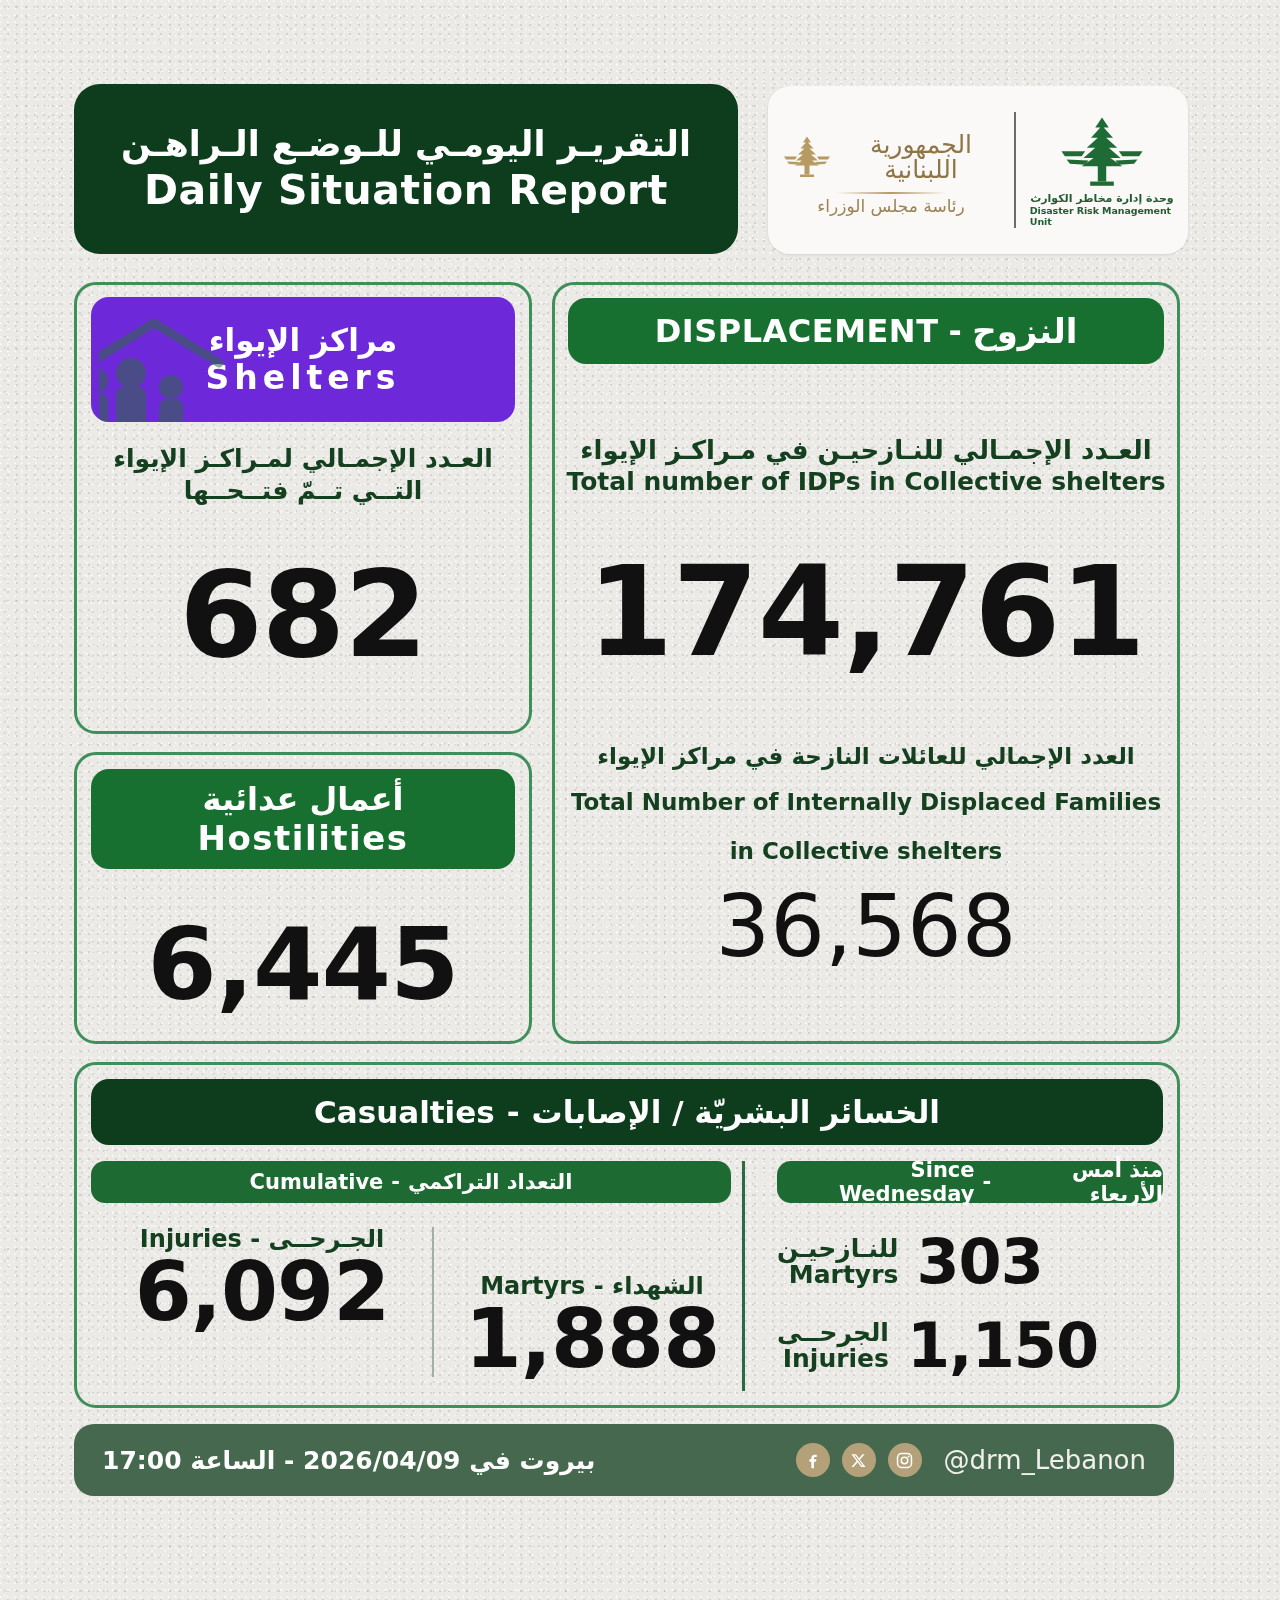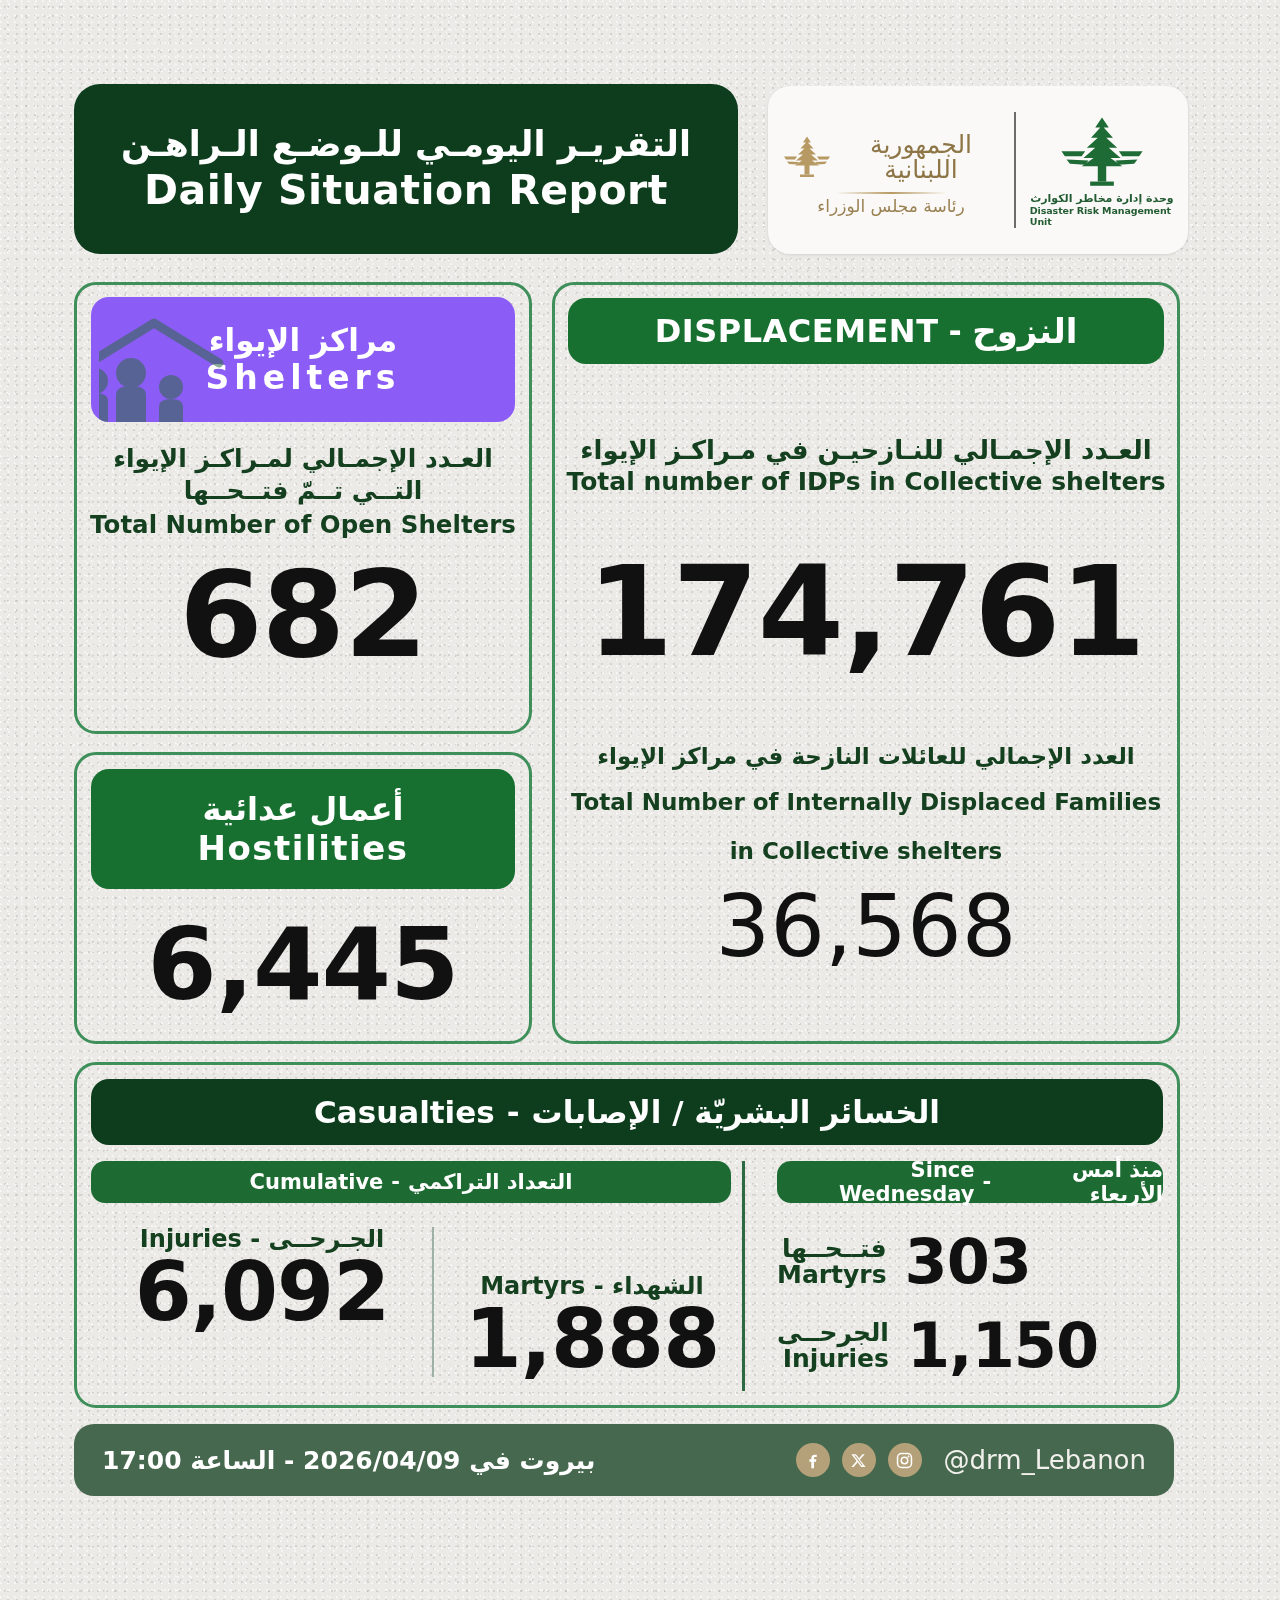--- a/index.html
+++ b/index.html
@@ -46,37 +46,37 @@
 
   
   .card{position:absolute;background:transparent;border:3px solid #3f8f5a;border-radius:22px;}
   .cap{position:absolute;border-radius:18px;display:flex;flex-direction:column;
        align-items:center;justify-content:center;overflow:hidden;}
   .cap-ar{color:#fff;font-weight:bold;direction:rtl;}
   .cap-en{color:#fff;font-weight:bold;direction:ltr;}
 
   
   #shelters-card{left:74px;top:282px;width:452px;height:446px;}
-  #shelters-cap{left:14px;top:12px;width:424px;height:125px;background:#8b5cf6;}
+  #shelters-cap{left:14px;top:12px;width:424px;height:125px;background:#6d28d9;}
   #shelters-cap .cap-ar{font-size:31px;}
   #shelters-cap .cap-en{font-size:33px;letter-spacing:5px;}
   .shelter-icon{position:absolute;left:8px;top:18px;width:150px;height:110px;opacity:.55;}
   .lbl-block{position:absolute;left:0;right:0;text-align:center;}
   .lbl-ar{color:#14401f;font-weight:bold;direction:rtl;}
   .lbl-en{color:#14401f;font-weight:bold;direction:ltr;}
   .big-num{color:#111;font-weight:bold;text-align:center;direction:ltr;letter-spacing:-1px;}
 
   #shelters-labels{top:158px;}
   #shelters-labels .lbl-ar{font-size:25px;line-height:1.28;}
   #shelters-labels .lbl-en{font-size:24.5px;margin-top:3px;}
   #shelters-num{position:absolute;left:0;right:0;top:270px;font-size:120px;line-height:1;}
 
   
   #host-card{left:74px;top:752px;width:452px;height:286px;}
-  #host-cap{left:14px;top:14px;width:424px;height:120px;background:#17702f;}
+  #host-cap{left:14px;top:14px;width:424px;height:100px;background:#17702f;}
   #host-cap .cap-ar{font-size:32px;}
   #host-cap .cap-en{font-size:34px;letter-spacing:1.5px;}
   #host-num{position:absolute;left:0;right:0;top:160px;font-size:100px;line-height:1;}
 
   
   #disp-card{left:552px;top:282px;width:622px;height:756px;}
   #disp-cap{left:13px;top:13px;width:596px;height:66px;background:#17702f;
             flex-direction:row;gap:10px;}
   #disp-cap .cap-ar{font-size:34px;}
   #disp-cap .cap-en{font-size:32px;letter-spacing:.5px;}
@@ -195,21 +195,20 @@
           <path d="M60 92 q0 -8 12 -8 q12 0 12 8 v25 h-24 z"></path>
           <circle cx="-4" cy="66" r="13"></circle>
           <path d="M-17 86 q0 -8 13 -8 q13 0 13 8 v28 h-26 z"></path>
         </g>
       </svg>
       <div class="cap-ar">مراكز الإيواء</div>
       <div class="cap-en">Shelters</div>
     </div>
     <div class="lbl-block" id="shelters-labels">
       <div class="lbl-ar">العـدد الإجمـالي لمـراكـز الإيواء التــي تــمّ فتــحــها</div>
-      <div class="lbl-en">Total Number of Open Shelters</div>
     </div>
     <div class="big-num" id="shelters-num">682</div>
   </div>
 
   <div class="card" id="host-card">
     <div class="cap" id="host-cap">
       <div class="cap-ar">أعمال عدائية</div>
       <div class="cap-en">Hostilities</div>
     </div>
     <div class="big-num" id="host-num">6,445</div>
@@ -264,21 +263,21 @@
     </div>
 
     <div class="stat" id="stat-martyrs">
       <div class="s-lbl">الشهداء - Martyrs</div>
       <div class="s-num">1,888</div>
     </div>
 
     <div class="row-stat" id="row-martyrs">
       <div class="r-num">303</div>
       <div class="r-lbls">
-        <div class="r-ar">فتــحــها</div>
+        <div class="r-ar">للنـازحيـن</div>
         <div class="r-en">Martyrs</div>
       </div>
     </div>
 
     <div class="row-stat" id="row-injuries">
       <div class="r-num">1,150</div>
       <div class="r-lbls">
         <div class="r-ar">الجرحــى</div>
         <div class="r-en">Injuries</div>
       </div>

